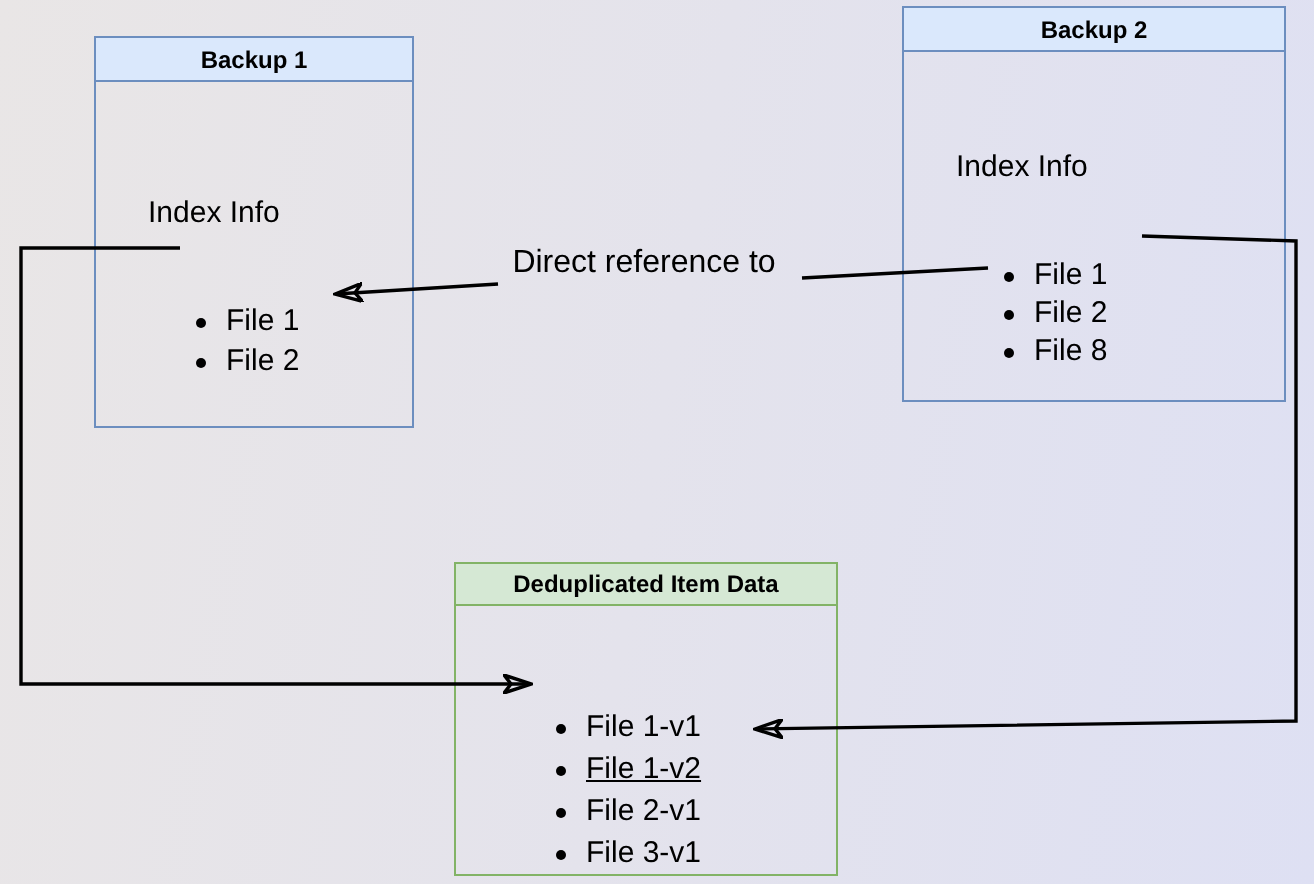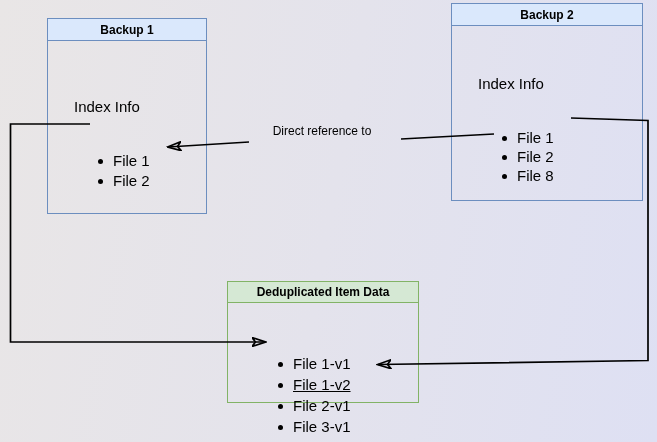--- a/index.html
+++ b/index.html
@@ -56,21 +56,21 @@
     height: 5px;
     border-radius: 50%;
     background: #000000;
     margin-right: 10px;
     flex: 0 0 auto;
   }
   .bullet-label { font-size: 15px; line-height: 20px; }
 
   #backup1 { left: 47px;  top: 4px;   width: 160px; height: 196px; margin-top: 14px; }
   #backup2 { left: 451px; top: 3px;   width: 192px; height: 198px; }
-  #dedup   { left: 227px; top: 281px; width: 192px; height: 122px; }
+  #dedup   { left: 227px; top: 281px; width: 192px; height: 157px; }
 
   #backup1 .section-label { left: 26px; top: 57px; }
   #backup2 .section-label { left: 26px; top: 49px; }
 
   #backup1 .row-0 { top: 110px; }
   #backup1 .row-1 { top: 130px; }
 
   #backup2 .row-0 { top: 102px; }
   #backup2 .row-1 { top: 121px; }
   #backup2 .row-2 { top: 140px; }
@@ -91,21 +91,21 @@
     stroke: #000000;
     stroke-width: 1.7px;
   }
 
   .edge-label {
     position: absolute;
     left: 238px;
     top: 123px;
     width: 168px;
     text-align: center;
-    font-size: 12px;
+    font-size: 16px;
     line-height: 17px;
     white-space: nowrap;
   }
 </style>
 </head>
 <body>
 
 <div class="canvas">
 
   <div class="node blue" id="backup1">

